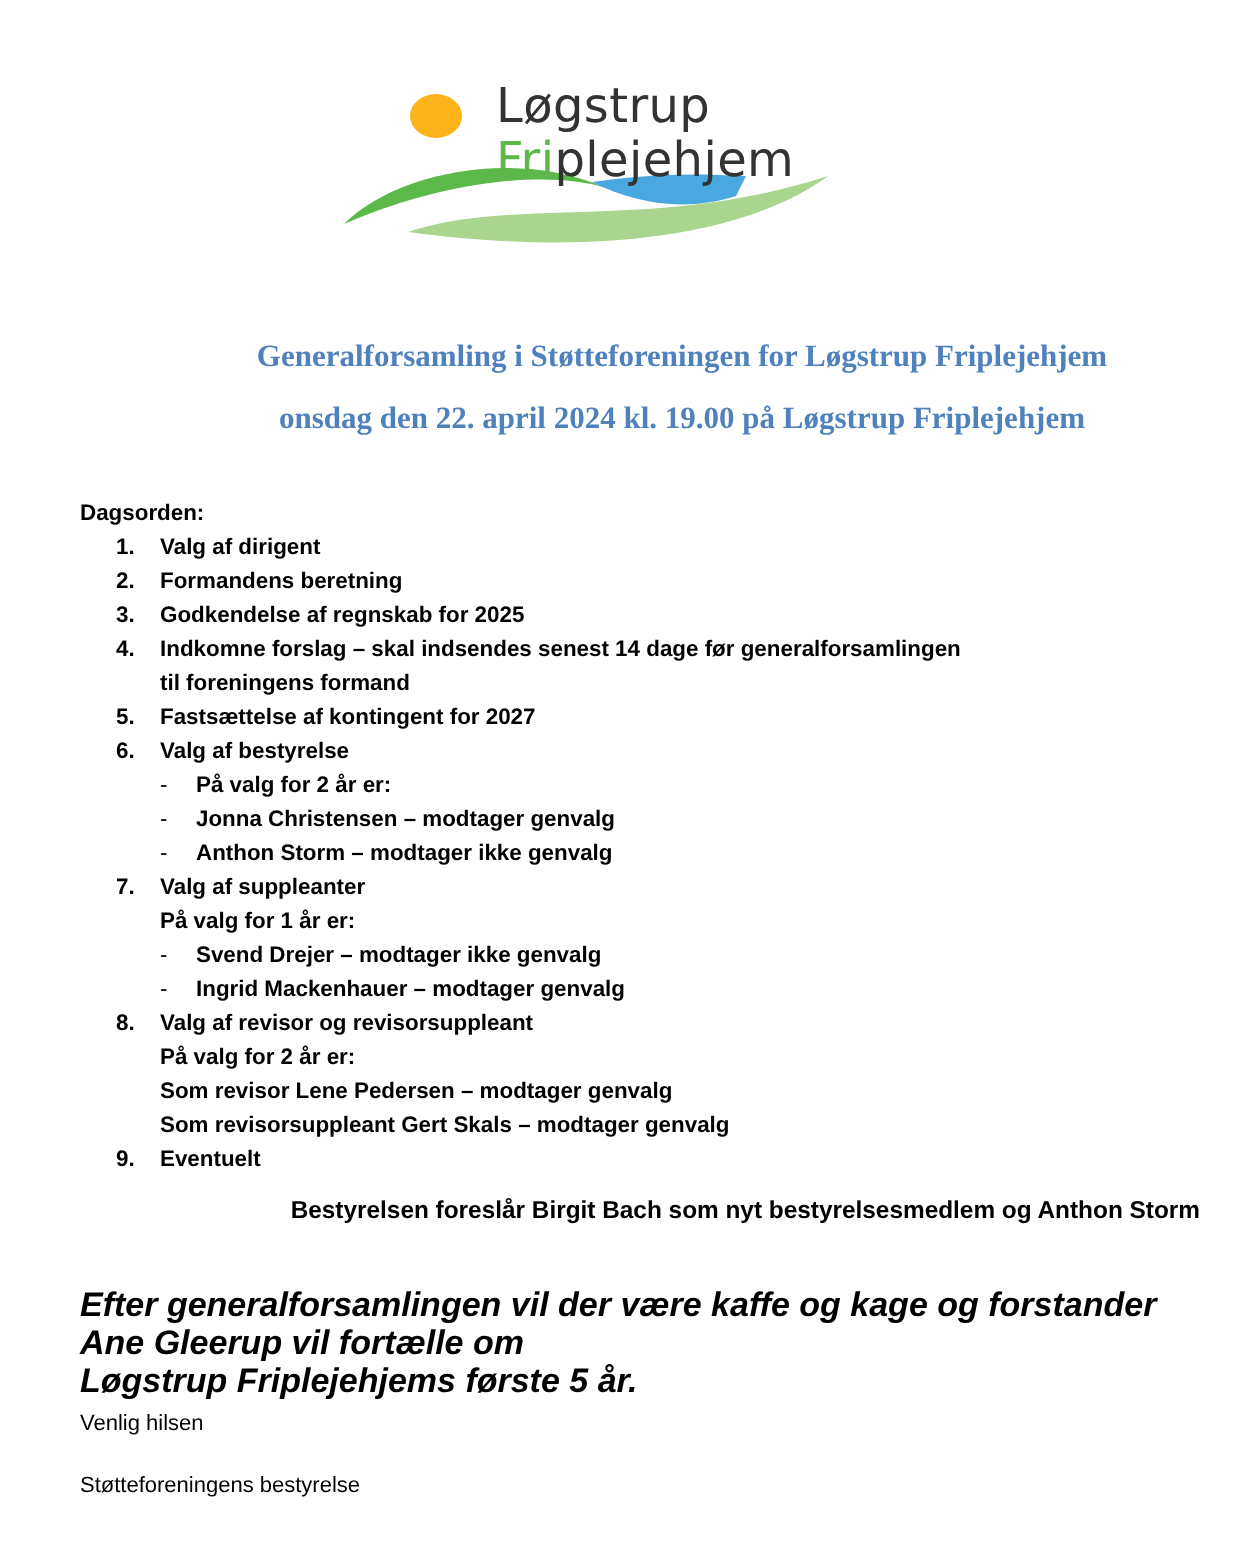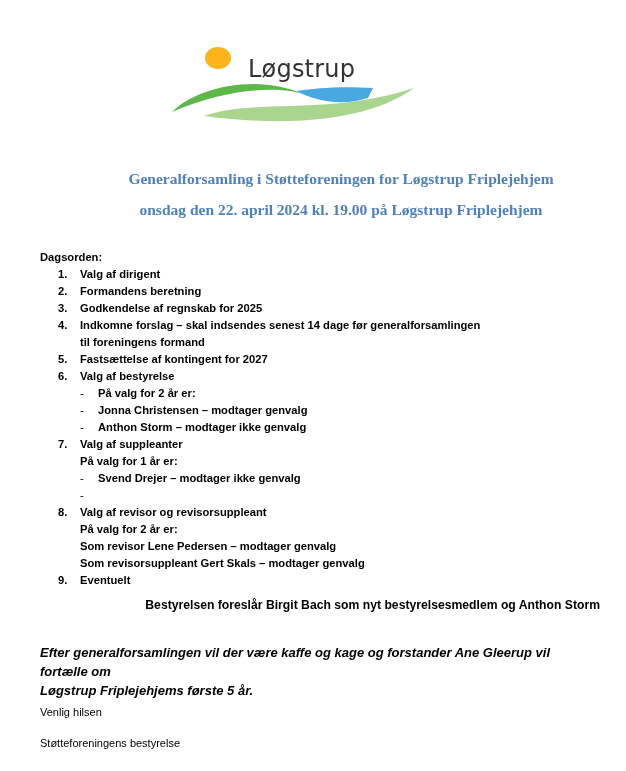--- a/index.html
+++ b/index.html
@@ -7,21 +7,21 @@
       width: 626px; height: 771px; position: relative; overflow: hidden;
       font-family: "Liberation Sans", "DejaVu Sans", sans-serif;
       color: #000000;
     }
     .logo { position: absolute; left: 168px; top: 36px; width: 250px; height: 92px; }
     .logo svg { position: absolute; left: 0; top: 0; }
     .logo-line1, .logo-line2 {
       position: absolute; font-family: "DejaVu Sans", sans-serif; font-size: 24px;
       line-height: 26px; color: #333333; letter-spacing: 0.2px;
     }
-    .logo-line1 { left: 80px; top: 20px; }
+    .logo-line1 { left: 80px; top: 4px; }
     .logo-line2 { left: 80px; top: 31px; }
     .logo-line2 .fri { color: #5cb848; }
 
     .title {
       position: absolute; left: 0; width: 626px; text-align: center;
       font-family: "Liberation Serif", "DejaVu Serif", serif; font-weight: bold;
       color: #4f81bd; font-size: 15.5px; padding-left: 28px;
     }
     .title1 { top: 170px; }
     .title2 { top: 201px; }
@@ -36,21 +36,21 @@
     .txt { position: absolute; left: 40px; }
     .dash { position: absolute; left: 40px; font-weight: normal; }
     .subtxt { position: absolute; left: 58px; }
 
     .proposal {
       position: absolute; left: 40px; top: 596px; width: 560px;
       font-family: "Liberation Sans", sans-serif; font-weight: bold; font-size: 12.2px; line-height: 19px; text-align: right;
     }
     .italic-note {
       position: absolute; left: 40px; top: 643px; width: 560px;
-      font-family: "Liberation Sans", sans-serif; font-weight: bold; font-style: italic; font-size: 13px; line-height: 19px;
+      font-family: "Liberation Sans", sans-serif; font-weight: bold; font-style: italic; font-size: 17px; line-height: 19px;
     }
     .greeting {
       position: absolute; left: 40px; top: 706px;
       font-family: Liberation Sans, sans-serif; font-size: 11px;
     }
     .signature {
       position: absolute; left: 40px; top: 737px;
       font-family: "Liberation Sans", sans-serif; font-size: 11px;
     }
   </style>
@@ -58,20 +58,21 @@
 <body>
 
 <div class="logo">
   <svg width="250" height="92" viewBox="0 0 250 92">
     <ellipse cx="50" cy="22" rx="13" ry="11" fill="#fbb41a"></ellipse>
     <path d="M4 76 C 30 50, 90 38, 135 58 C 110 50, 60 52, 4 76 Z" fill="#5cb848"></path>
     <path d="M128 55 C 150 52, 170 50, 205 52 L 200 62 C 175 70, 150 66, 128 55 Z" fill="#4aa8e0"></path>
     <path d="M36 80 C 90 62, 160 80, 246 52 C 215 75, 150 95, 36 80 Z" fill="#a9d58e"></path>
   </svg>
   <div class="logo-line1">Løgstrup</div>
+  <div class="logo-line2"><span class="fri">Fri</span><span>plejehjem</span></div>
 </div>
 
 <div class="title title1">Generalforsamling i Støtteforeningen for Løgstrup Friplejehjem</div>
 <div class="title title2">onsdag den 22. april 2024 kl. 19.00 på Løgstrup Friplejehjem</div>
 
 <div class="body-text">
   <div class="agenda-label">Dagsorden:</div>
 
   <div class="row">
       <span class="num">1.</span>
@@ -120,20 +121,21 @@
     </div>
   <div class="row">
       <span class="txt">På valg for 1 år er:</span>
     </div>
   <div class="row">
       <span class="dash">-</span>
       <span class="subtxt">Svend Drejer – modtager ikke genvalg</span>
     </div>
   <div class="row">
       <span class="dash">-</span>
+      <span class="subtxt">Ingrid Mackenhauer – modtager genvalg</span>
     </div>
 
   <div class="row">
       <span class="num">8.</span>
       <span class="txt">Valg af revisor og revisorsuppleant</span>
     </div>
   <div class="row">
       <span class="txt">På valg for 2 år er:</span>
     </div>
   <div class="row">

